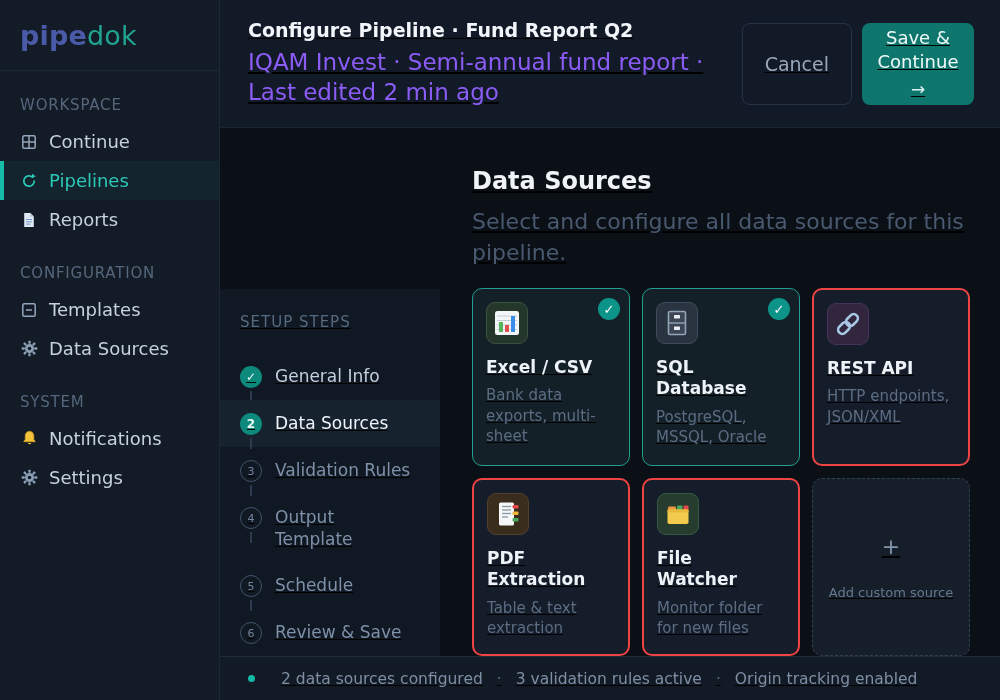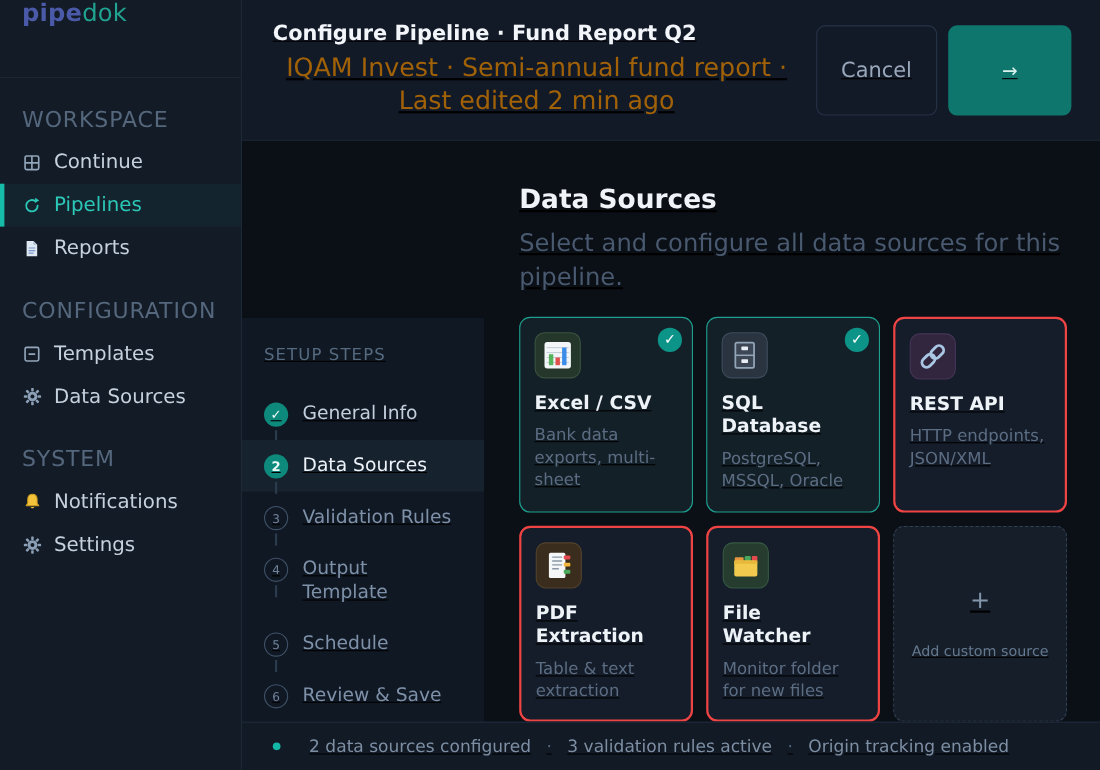--- a/index.html
+++ b/index.html
@@ -2,35 +2,35 @@
 <html><head>
 <meta charset="utf-8">
 <style>
   * { margin:0; padding:0; box-sizing:border-box; }
   html,body { background:#0b0f16; }
   body { font-family:"DejaVu Sans","Liberation Sans",sans-serif; }
   .app { width:1000px; height:700px; display:flex; overflow:hidden; background:#0b0f16; }
 
   
   .sidebar { width:220px; flex:none; background:#131b26; border-right:1px solid #1d2836; display:flex; flex-direction:column; }
-  .logo { height:71px; display:flex; padding:0 20px; border-bottom:1px solid #1c2734; font-size:22px; letter-spacing:.2px; }
+  .logo { height:71px; display:flex; align-items:center; padding:0 20px; border-bottom:1px solid #1c2734; font-size:27px; letter-spacing:.2px; }
   .logo .p1 { color:#4a5aa8; font-weight:bold; }
   .logo .p2 { color:#21a391; }
-  .nav-label { margin:25px 20px 8px 20px; font-size:20px; color:#55677d; letter-spacing:.8px; }
+  .nav-label { margin:25px 20px 8px 20px; font-size:15px; color:#55677d; letter-spacing:.8px; }
   .nav-item { display:flex; align-items:center; gap:11px; padding:9px 14px 9px 20px; font-size:18px; color:#c6d1de; cursor:pointer; }
   .nav-item .ic { width:18px; display:inline-flex; justify-content:center; flex:none; }
   .nav-item.active { background:#14242e; border-left:4px solid #16bca8; padding-left:16px; color:#2bc8b7; }
 
   
   .right { flex:1; display:flex; flex-direction:column; min-width:0;text-decoration:underline; }
 
   .topbar { height:128px; flex:none; background:#121927; border-bottom:1px solid #1b2634; display:flex; align-items:center; padding:0 26px 0 28px; gap:14px; }
   .head-text { flex:1; min-width:0; }
   .page-title { font-size:19px; font-weight:bold; color:#f2f5f9; margin-bottom:7px; }
-  .page-subtitle { font-size:23px; color:#a16207; line-height:1.3; max-width:515px;text-align:center; }
+  .page-subtitle { font-size:23px; color:#8b5cf6; line-height:1.3; max-width:515px; }
   .head-actions { display:flex; gap:10px; flex:none; }
   .btn-cancel { height:82px; min-width:90px; padding:0 22px; background:transparent; border:1px solid #273347; border-radius:8px; color:#9aa8bb; font-size:19px; font-family:inherit; cursor:pointer; }
   .btn-save { height:82px; width:112px; background:#0f766e; border:none; border-radius:8px; color:#f2fbfa; font-size:18px; font-family:inherit; line-height:1.35; cursor:pointer; display:flex; flex-direction:column; align-items:center; justify-content:center; }
   .btn-save .arrow { font-size:17px; margin-top:4px; color:#d9f2ee; }
 
   .content { flex:1; display:flex; min-height:0;align-items:flex-end; }
 
   
   .steps { width:220px; flex:none; background:#101823; padding-top:24px; }
   .steps-title { padding-left:20px; font-size:15px; color:#566a80; letter-spacing:1px; margin-bottom:22px; }
@@ -188,20 +188,21 @@
   <div class="right">
 
     <header class="topbar">
       <div class="head-text">
         <div class="page-title">Configure Pipeline · Fund Report Q2</div>
         <div class="page-subtitle">IQAM Invest · Semi-annual fund report · Last edited 2 min ago</div>
       </div>
       <div class="head-actions">
         <button class="btn-cancel">Cancel</button>
         <button class="btn-save">
+          <span>Save &amp; Continue</span>
           <span class="arrow">→</span>
         </button>
       </div>
     </header>
 
     <div class="content">
 
       <aside class="steps">
         <div class="steps-title">SETUP STEPS</div>
 

